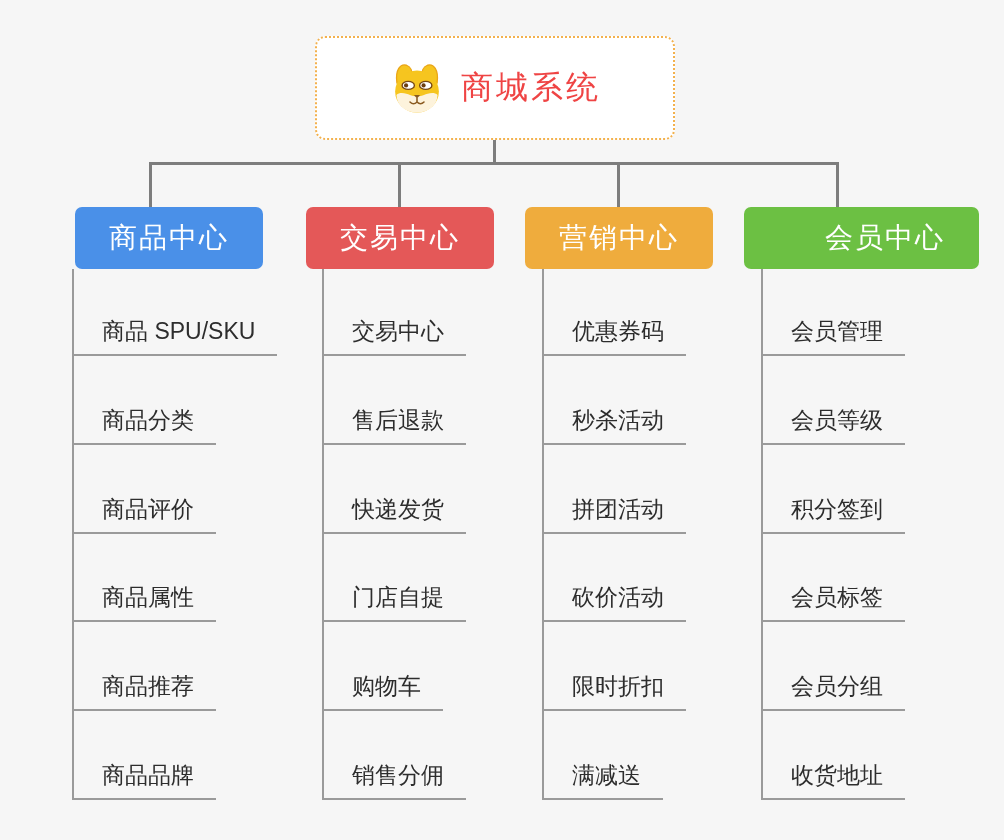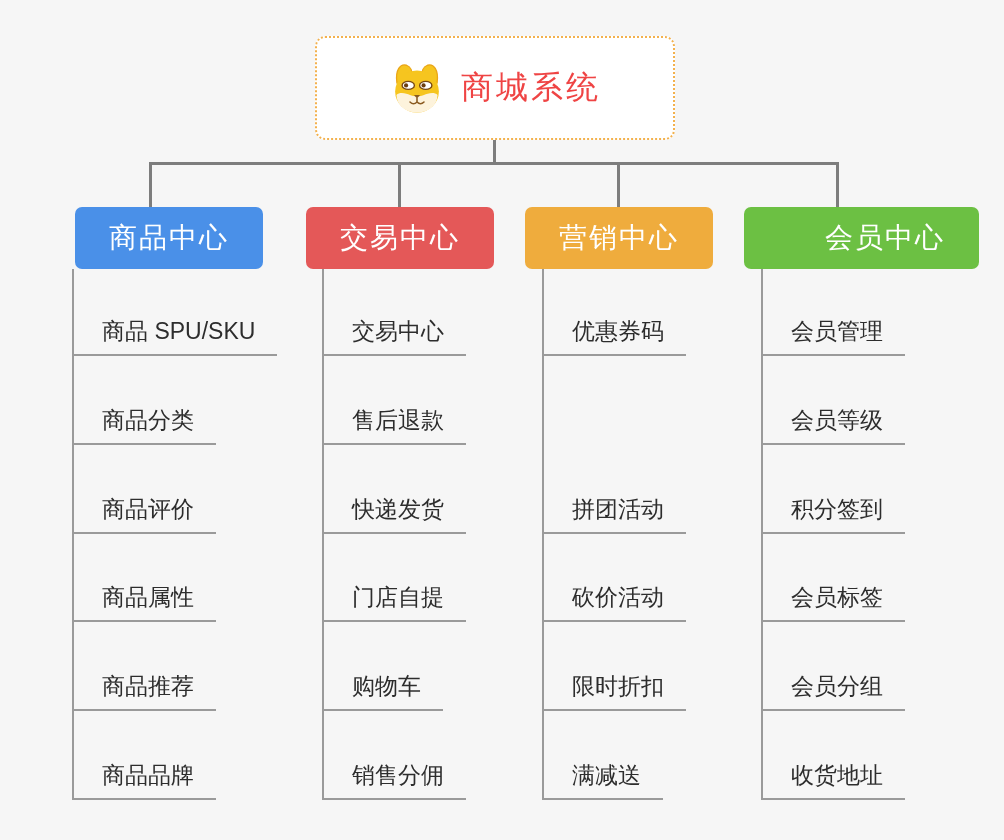--- a/index.html
+++ b/index.html
@@ -105,20 +105,21 @@
     <div class="item i1">售后退款</div>
     <div class="item i2">快递发货</div>
     <div class="item i3">门店自提</div>
     <div class="item i4">购物车</div>
     <div class="item i5">销售分佣</div>
   </div>
 
   <div class="column col2">
     <div class="trunk"></div>
     <div class="item i0">优惠券码</div>
+    <div class="item i1">秒杀活动</div>
     <div class="item i2">拼团活动</div>
     <div class="item i3">砍价活动</div>
     <div class="item i4">限时折扣</div>
     <div class="item i5">满减送</div>
   </div>
 
   <div class="column col3">
     <div class="trunk"></div>
     <div class="item i0">会员管理</div>
     <div class="item i1">会员等级</div>

